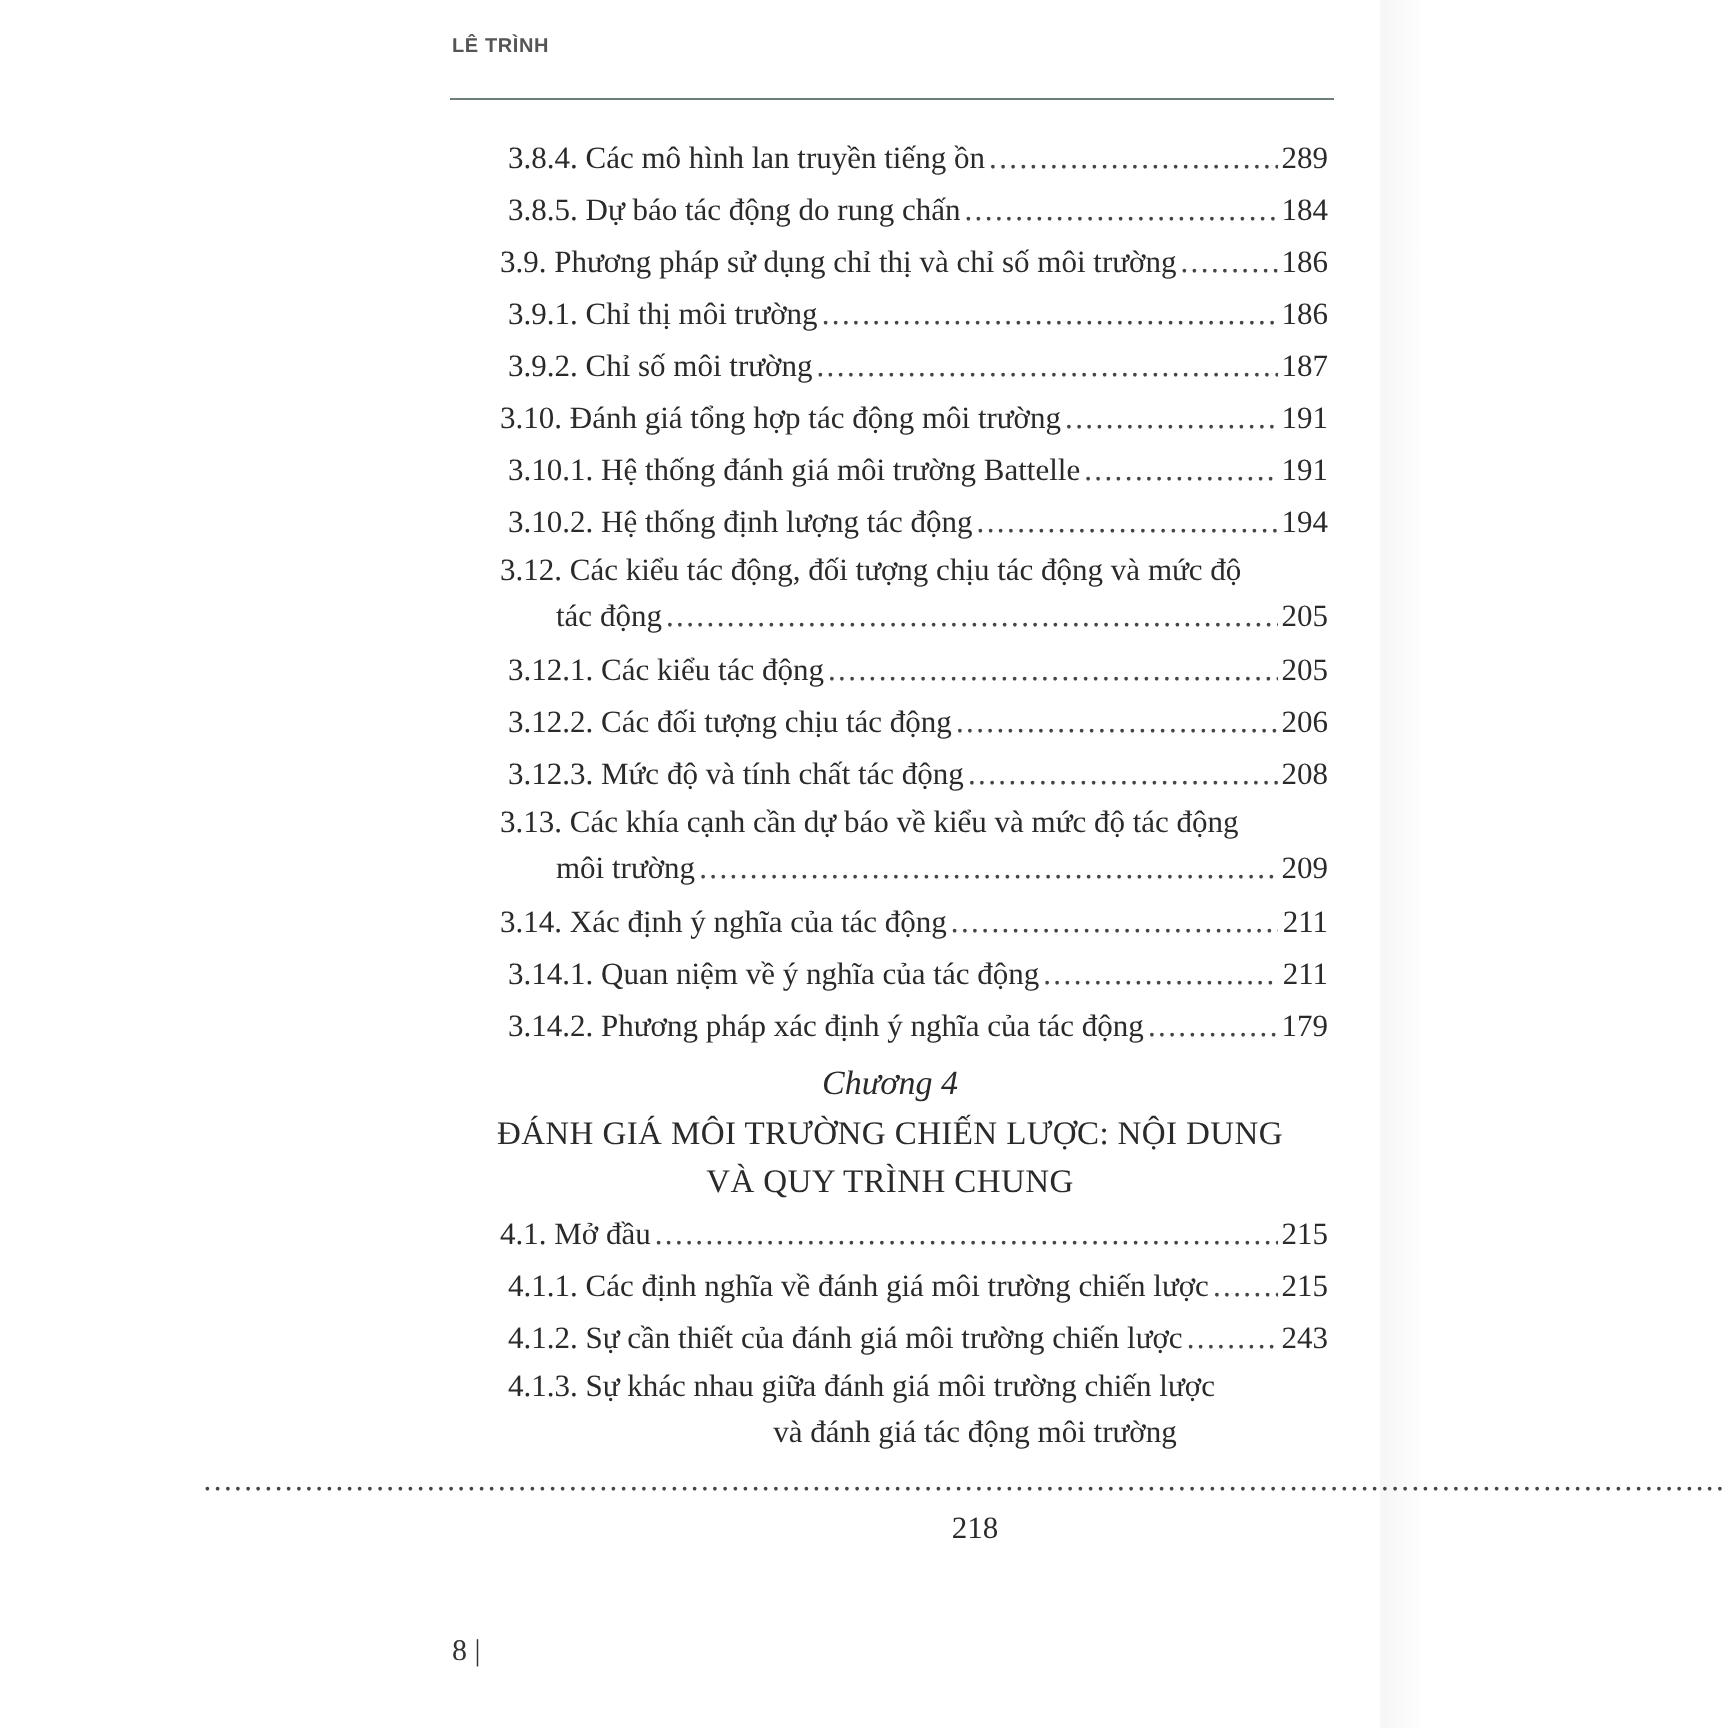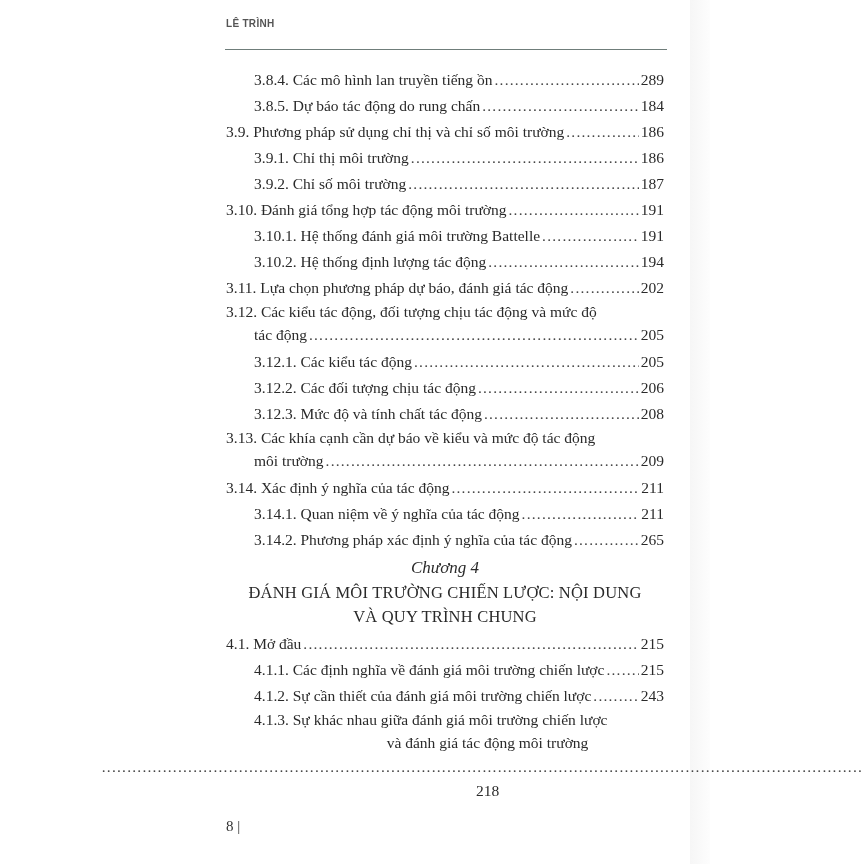--- a/index.html
+++ b/index.html
@@ -33,21 +33,21 @@
       line-height: 26px;
       height: 26px;
     }
     .entry.two-line { height: 48px; }
     .entry .line1 { display: block; line-height: 22px; height: 22px; }
     .entry .row {
       display: flex; align-items: center;
       white-space: nowrap;
     }
     .entry.two-line .row { line-height: 24px; }
-    .lvl1 { padding-left: 0; }
+    .lvl1 { padding-left: 0; margin-left: 24px; }
     .lvl2 { padding-left: 28px; }
     .lvl1.two-line .row { padding-left: 28px; }
     .lvl2.two-line .row { padding-left: 56px; }
     .lvl2.two-line .row { padding-left: 57px; flex-direction: column; }
     .title { flex: 0 0 auto; }
     .dots {
       flex: 1 1 auto; overflow: hidden; margin: 0 2px;
       letter-spacing: 1.2px; color: #444;
     }
     .dots::before {
@@ -129,27 +129,20 @@
         <span class="page">191</span>
       </div>
     </div>
   <div class="entry lvl2">
       <div class="row">
         <span class="title">3.10.2. Hệ thống định lượng tác động</span>
         <span class="dots"></span>
         <span class="page">194</span>
       </div>
     </div>
-  <div class="entry lvl1">
-      <div class="row">
-        <span class="title">3.11. Lựa chọn phương pháp dự báo, đánh giá tác động</span>
-        <span class="dots"></span>
-        <span class="page">202</span>
-      </div>
-    </div>
   <div class="entry lvl1 two-line">
       <span class="line1">3.12. Các kiểu tác động, đối tượng chịu tác động và mức độ</span>
       <div class="row">
         <span class="title">tác động</span>
         <span class="dots"></span>
         <span class="page">205</span>
       </div>
     </div>
   <div class="entry lvl2">
       <div class="row">
@@ -191,21 +184,21 @@
       <div class="row">
         <span class="title">3.14.1. Quan niệm về ý nghĩa của tác động</span>
         <span class="dots"></span>
         <span class="page">211</span>
       </div>
     </div>
   <div class="entry lvl2">
       <div class="row">
         <span class="title">3.14.2. Phương pháp xác định ý nghĩa của tác động</span>
         <span class="dots"></span>
-        <span class="page">265</span>
+        <span class="page">179</span>
       </div>
     </div>
 
   <div class="chapter chapter-block">
     <div class="label">Chương 4</div>
     <div class="title-line">ĐÁNH GIÁ MÔI TRƯỜNG CHIẾN LƯỢC: NỘI DUNG</div>
     <div class="title-line">VÀ QUY TRÌNH CHUNG</div>
   </div>
 
   <div class="entry lvl1">

